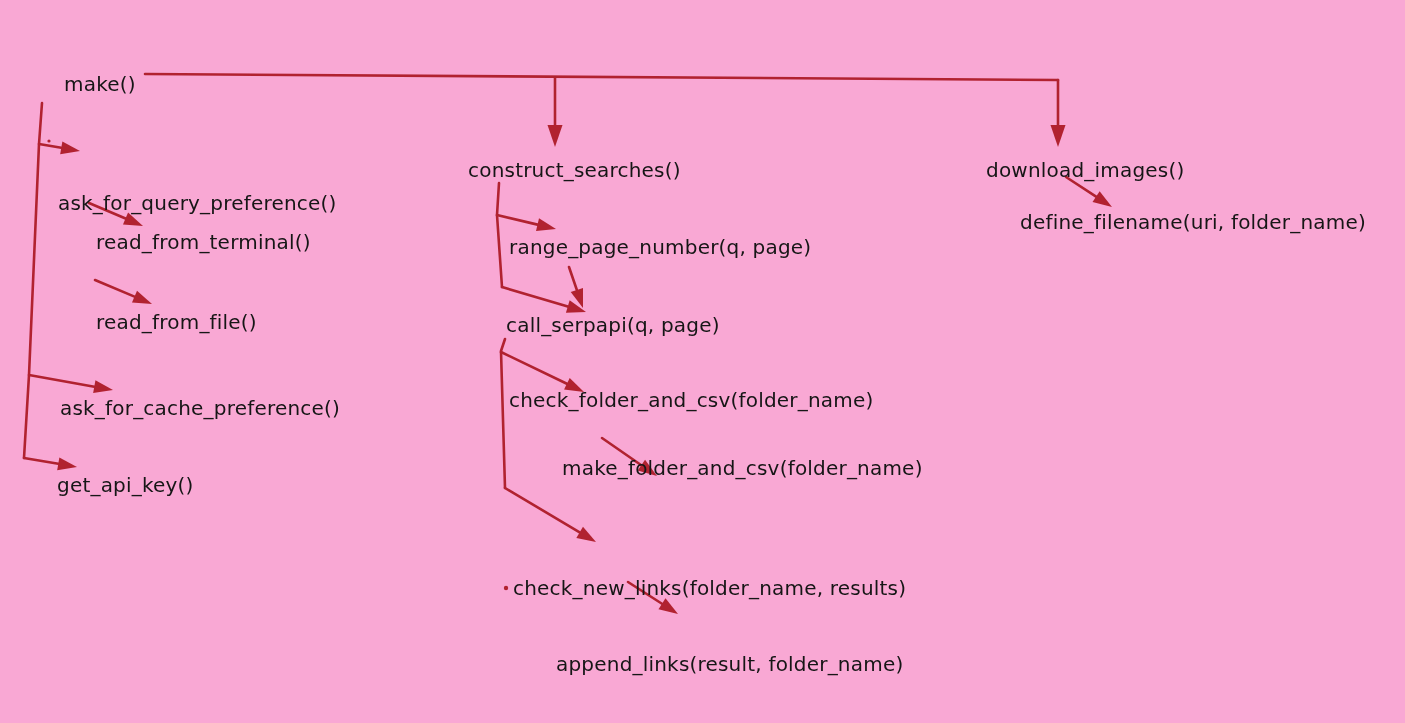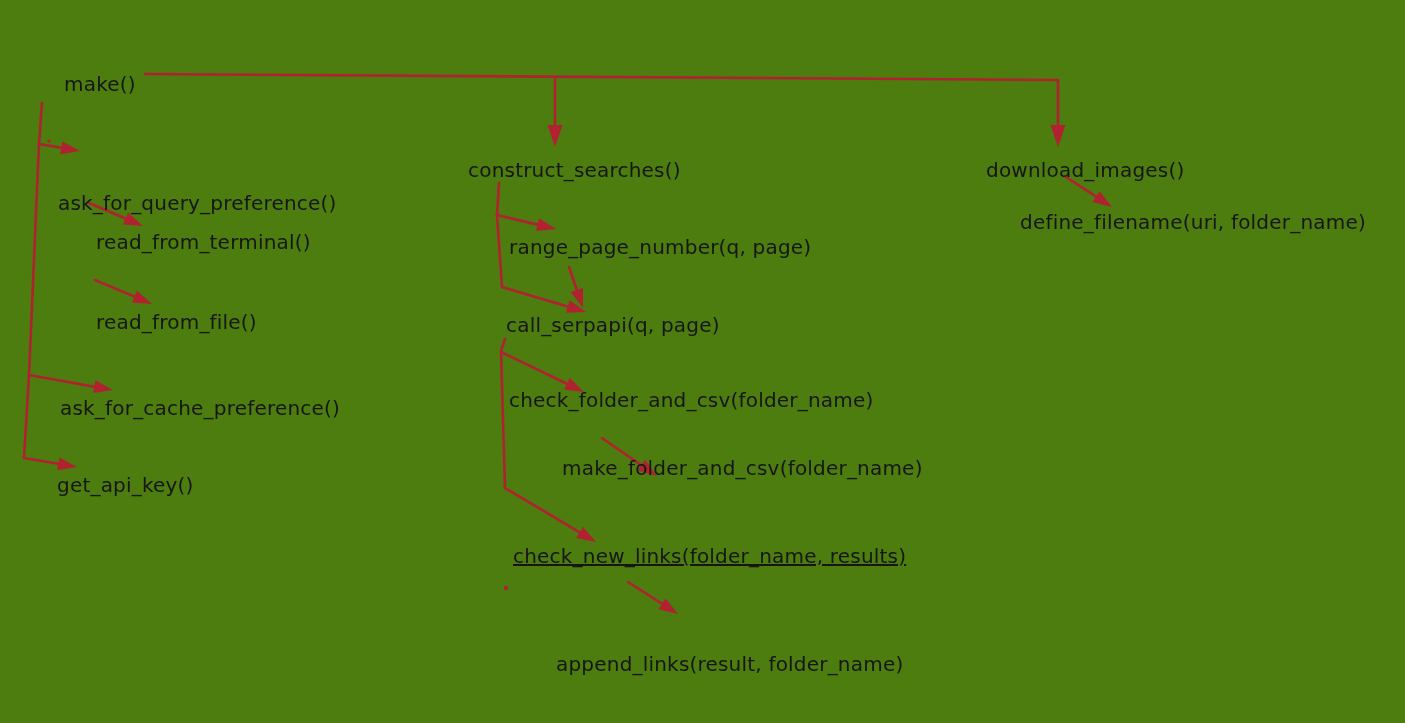--- a/index.html
+++ b/index.html
@@ -5,21 +5,21 @@
   html, body {
     margin: 0;
     padding: 0;
     background: #e8e8e8;
     font-family: "DejaVu Sans", "Liberation Sans", sans-serif;
   }
   #canvas {
     position: relative;
     width: 1405px;
     height: 723px;
-    background: #4d7c0f;
+    background: #f9a8d4;
     overflow: hidden;
   }
   #edges-svg {
     position: absolute;
     left: 0;
     top: 0;
     width: 1405px;
     height: 723px;
   }
   .node {
@@ -78,18 +78,18 @@
       <div class="node" style="left: 58px; top: 151px; margin-top: 40px;">ask_for_query_preference()</div>
       <div class="node" style="left: 96px; top: 230px;">read_from_terminal()</div>
       <div class="node" style="left: 96px; top: 310px;">read_from_file()</div>
       <div class="node" style="left: 60px; top: 396px;">ask_for_cache_preference()</div>
       <div class="node" style="left: 57px; top: 473px;">get_api_key()</div>
       <div class="node" style="left: 468px; top: 158px;">construct_searches()</div>
       <div class="node" style="left: 509px; top: 235px;">range_page_number(q, page)</div>
       <div class="node" style="left: 506px; top: 313px;">call_serpapi(q, page)</div>
       <div class="node" style="left: 509px; top: 388px;">check_folder_and_csv(folder_name)</div>
       <div class="node" style="left: 562px; top: 456px;">make_folder_and_csv(folder_name)</div>
-      <div class="node" style="left: 513px; top: 544px; text-decoration: underline;">check_new_links(folder_name, results)</div>
+      <div class="node" style="left: 513px; top: 576px;">check_new_links(folder_name, results)</div>
       <div class="node" style="left: 556px; top: 616px; margin-top: 36px;">append_links(result, folder_name)</div>
       <div class="node" style="left: 986px; top: 158px;">download_images()</div>
       <div class="node" style="left: 1020px; top: 210px;">define_filename(uri, folder_name)</div>
     </div>
 </div>
 
 </body></html>

